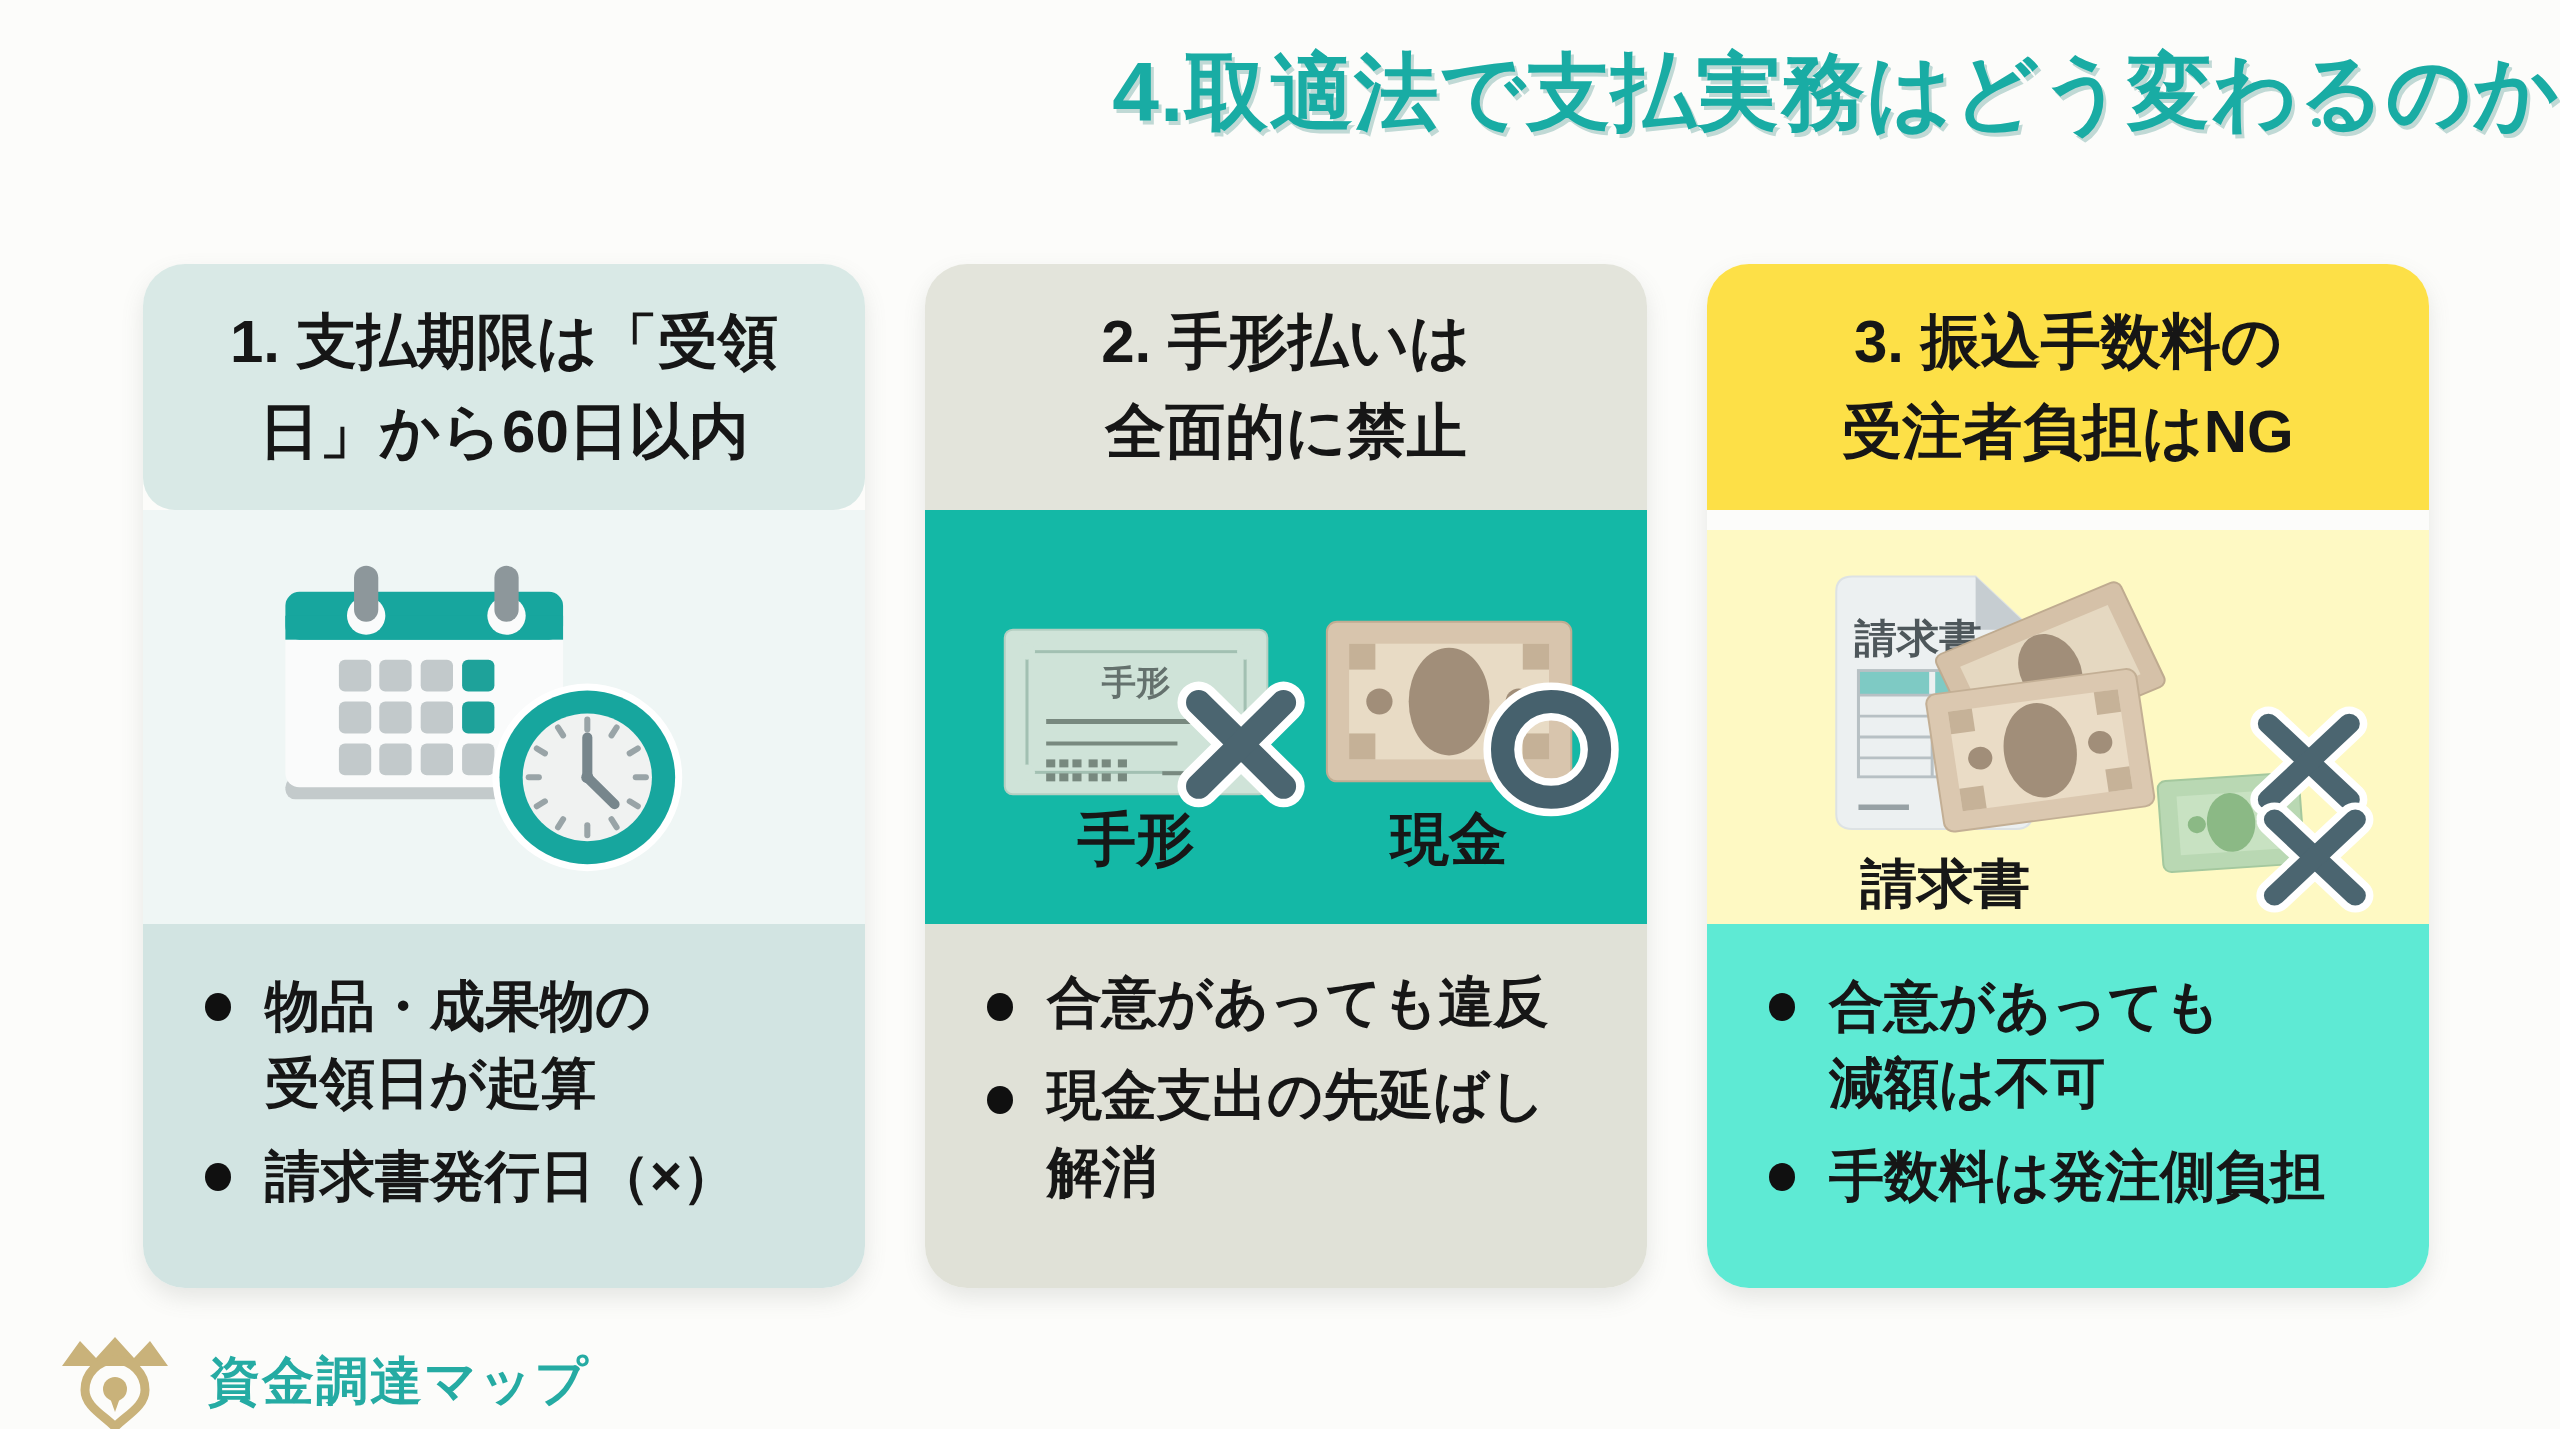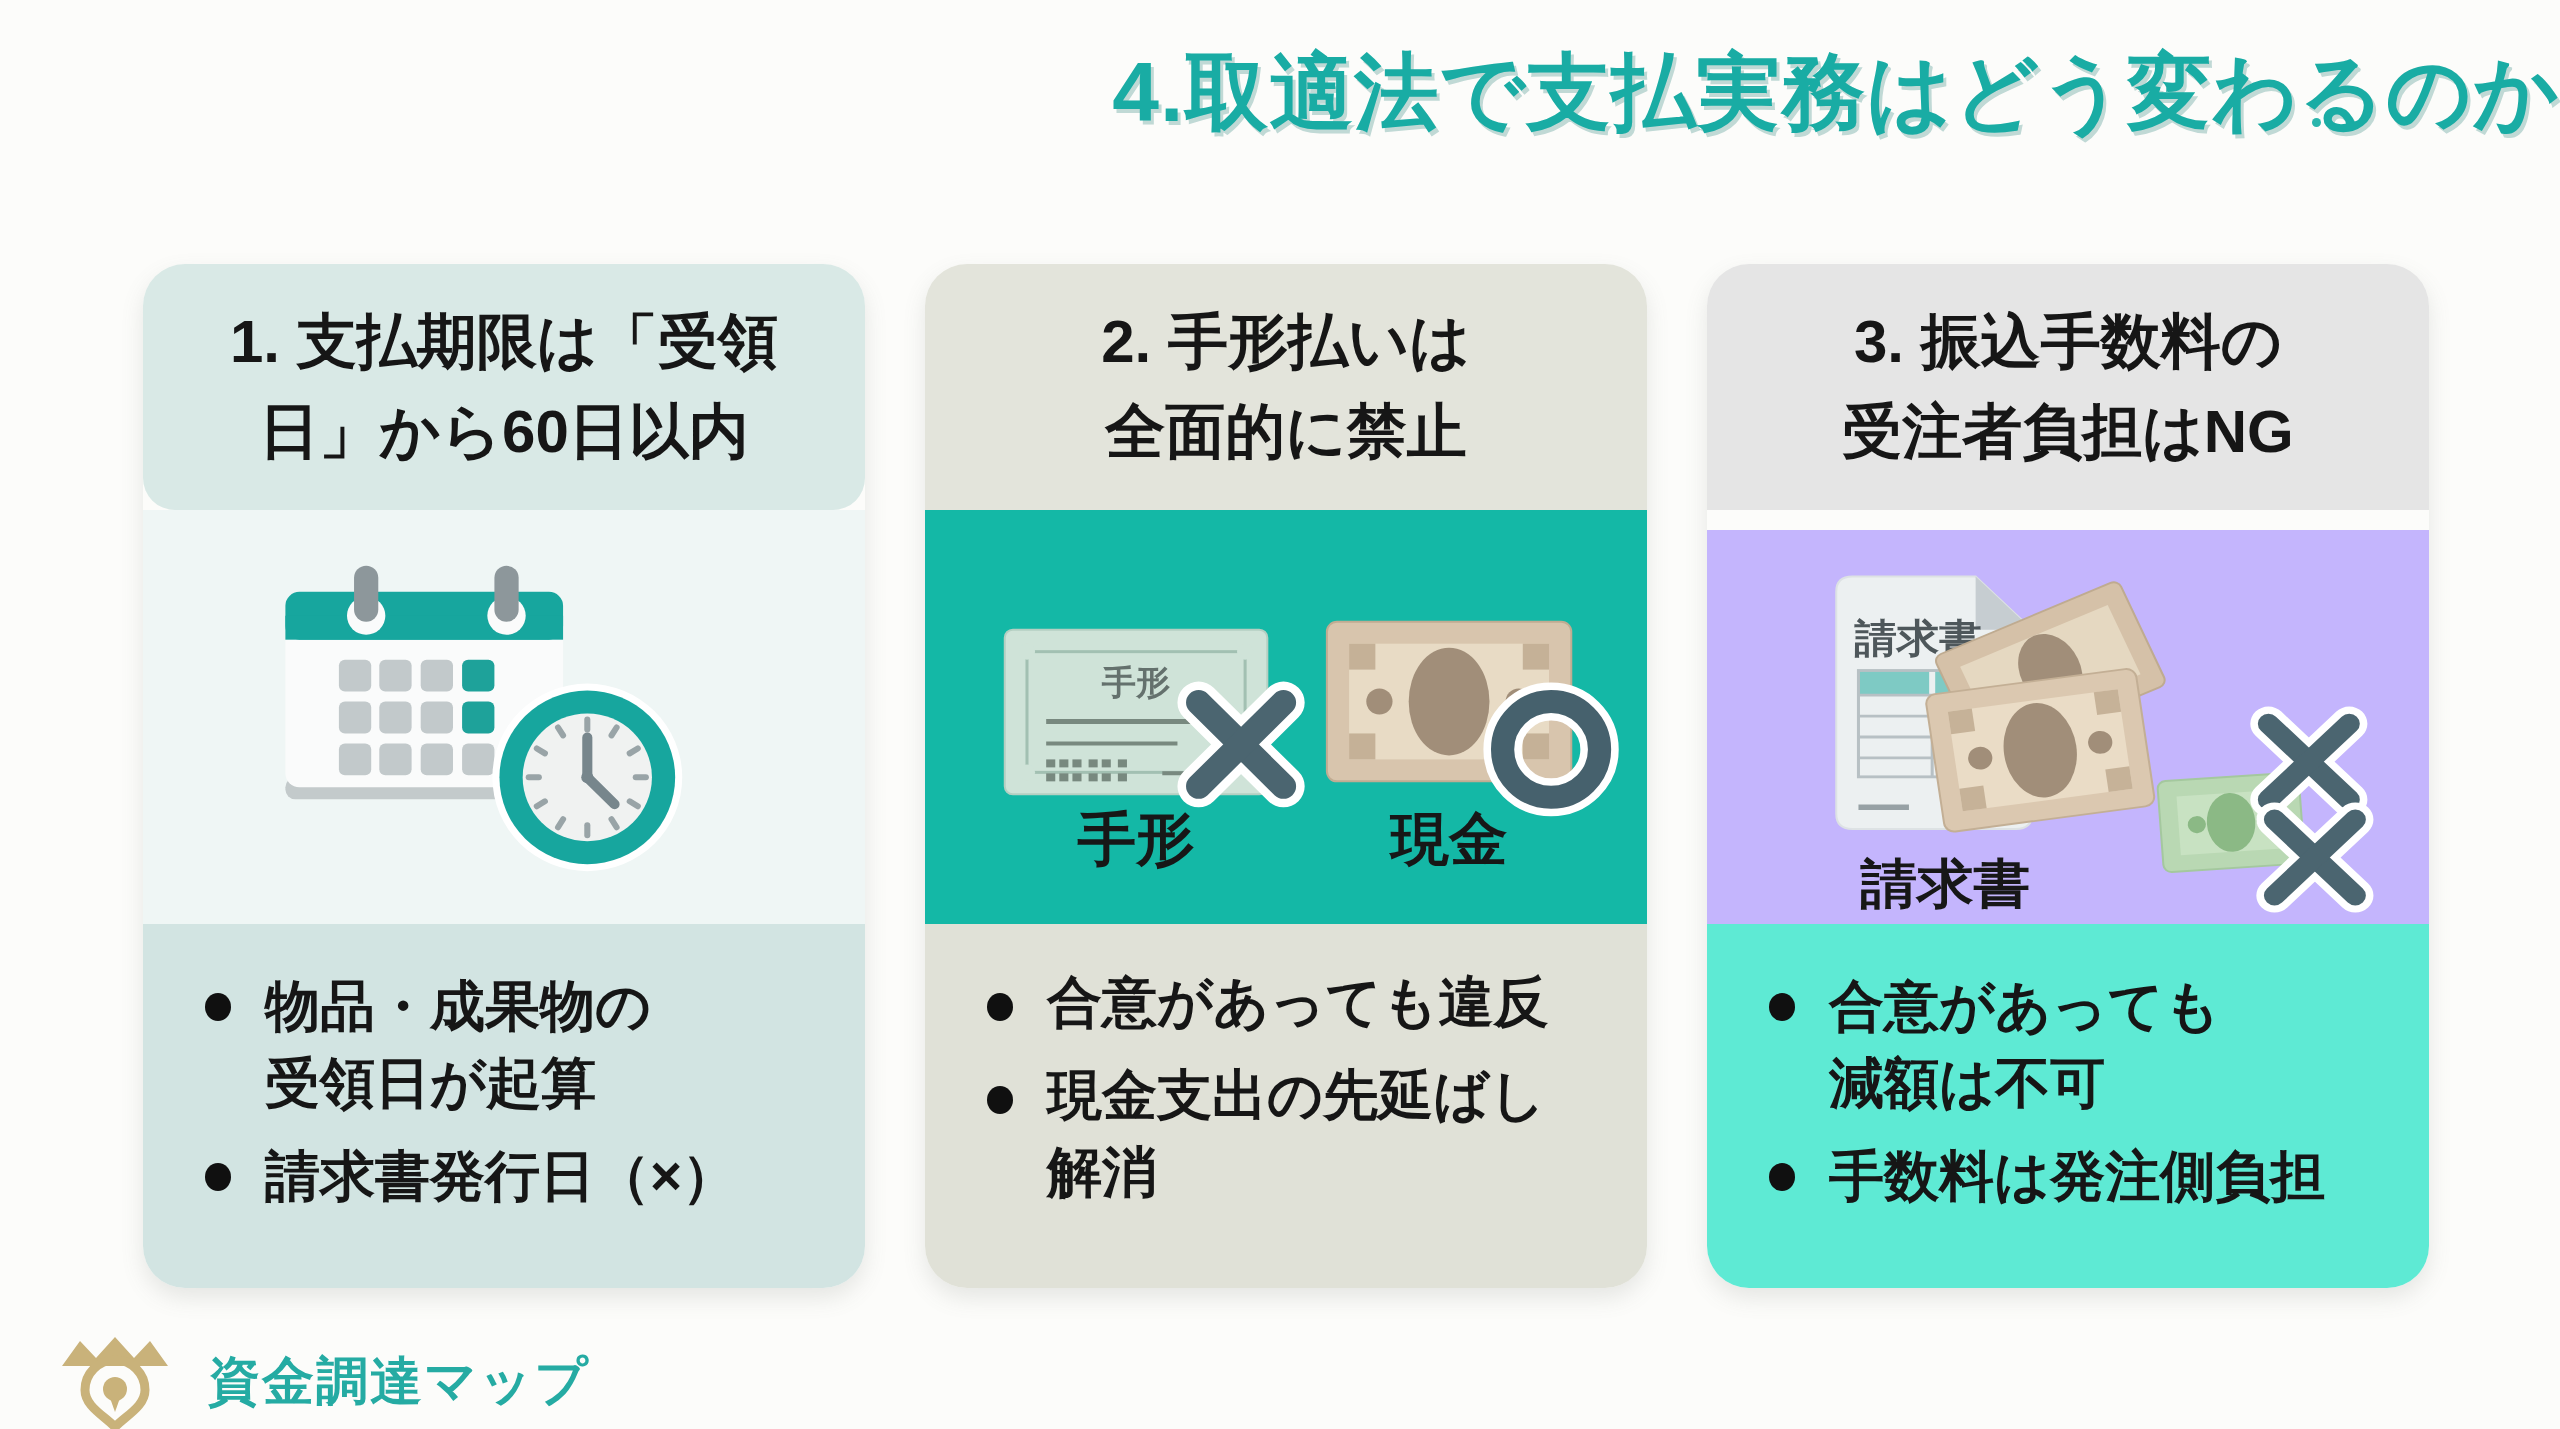--- a/index.html
+++ b/index.html
@@ -44,22 +44,22 @@
   .card-bullets li::before{
     content:"";position:absolute;left:6px;top:25px;
     width:26px;height:28px;border-radius:50%;background:#101010;
   }
   .c1 .card-header{background:#d9e9e6;border-radius:32px;}
   .c1 .card-middle{background:#eff6f5;}
   .c1 .card-bullets{background:#d2e4e2;}
   .c2 .card-header{background:#e3e4db;}
   .c2 .card-middle{background:#14b8a6;}
   .c2 .card-bullets{background:#e0e1d7;font-family:Liberation Mono, monospace;}
-  .c3 .card-header{background:#e5e5e5;}
-  .c3 .card-middle{background:#c4b5fd;margin-top:20px;}
+  .c3 .card-header{background:#fde047;}
+  .c3 .card-middle{background:#fef9c3;margin-top:20px;}
   .c3 .card-bullets{background:#5eead4;}
   svg.art{position:absolute;left:0;top:0;width:100%;height:100%;display:block;}
   .logo{position:absolute;left:40px;top:1334px;display:flex;align-items:center;}
   .logo-text{color:#25aba3;font-size:52px;font-weight:700;margin-left:18px;letter-spacing:2px;white-space:nowrap;}
 </style>
 </head>
 <body>
 
 <div class="stage">
 

